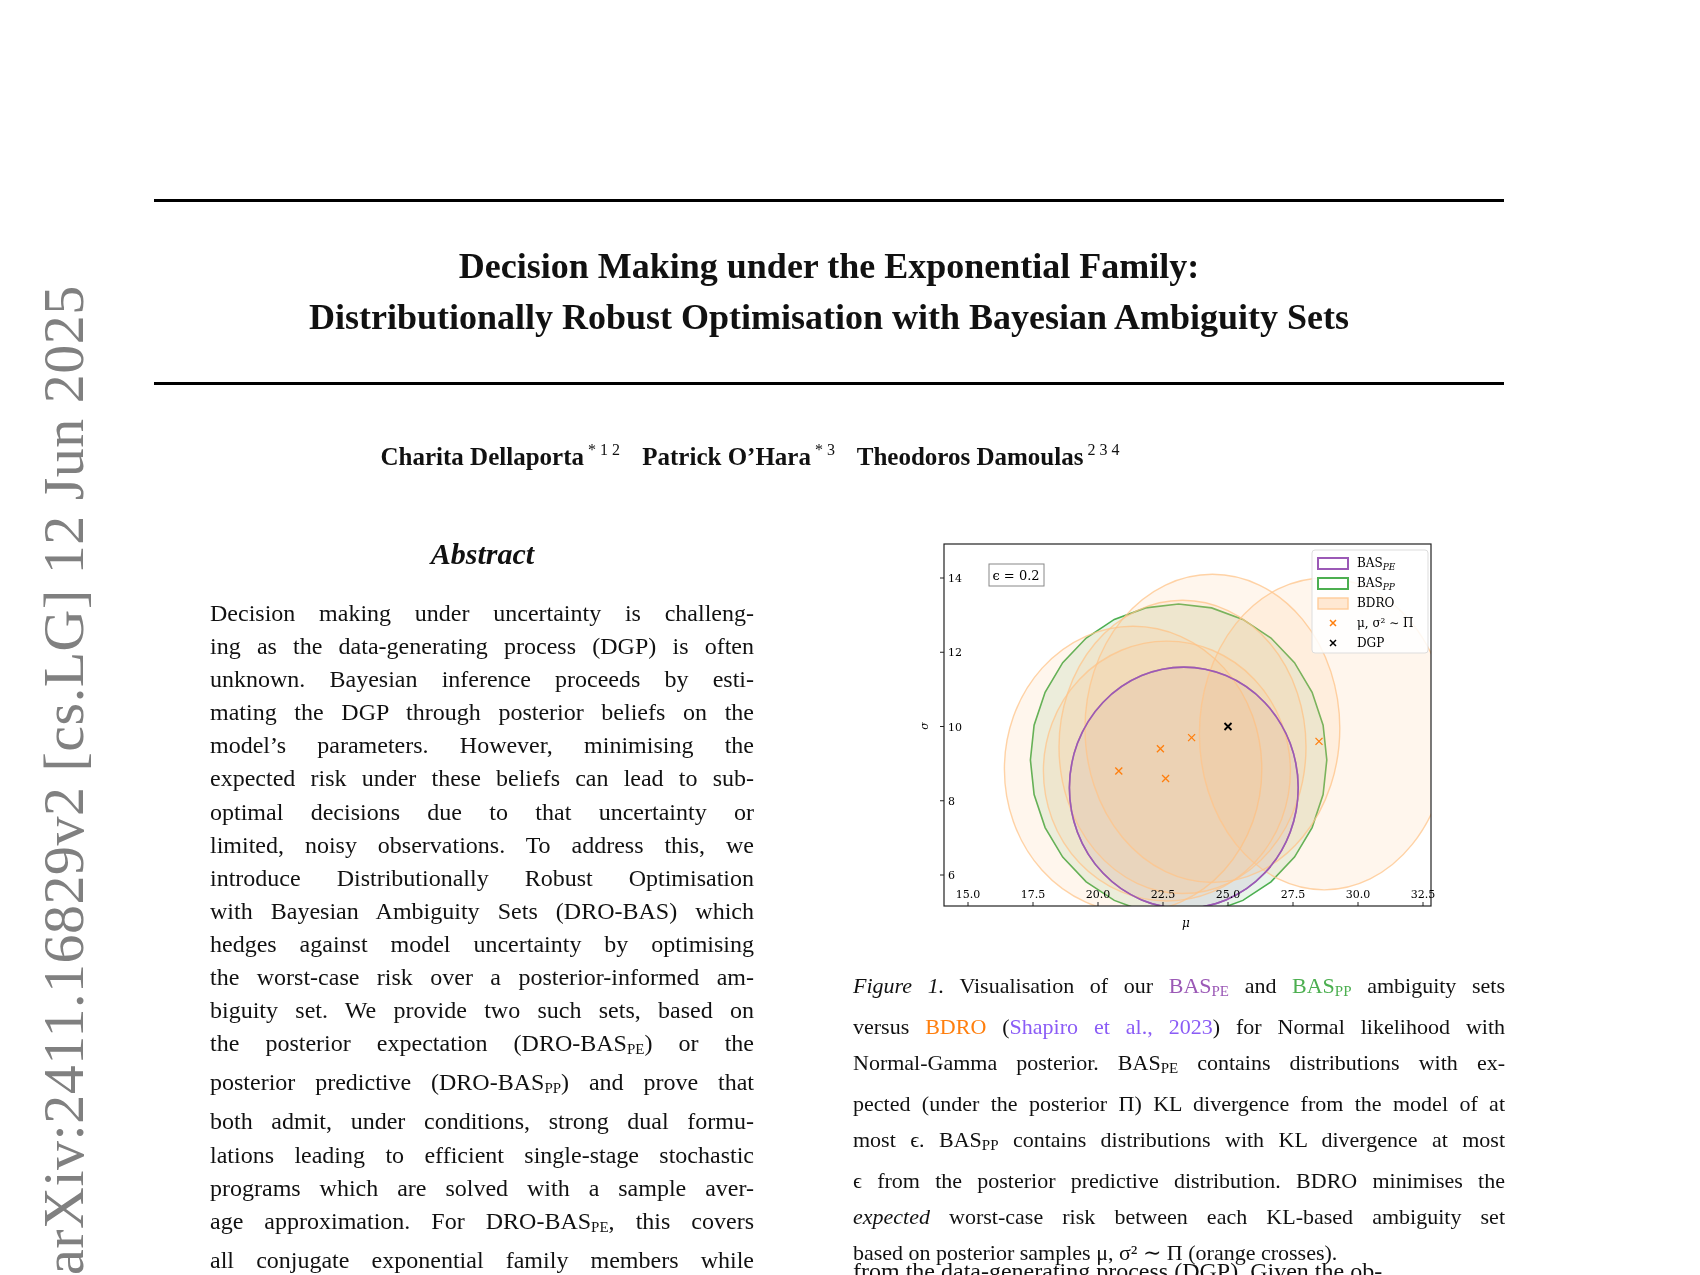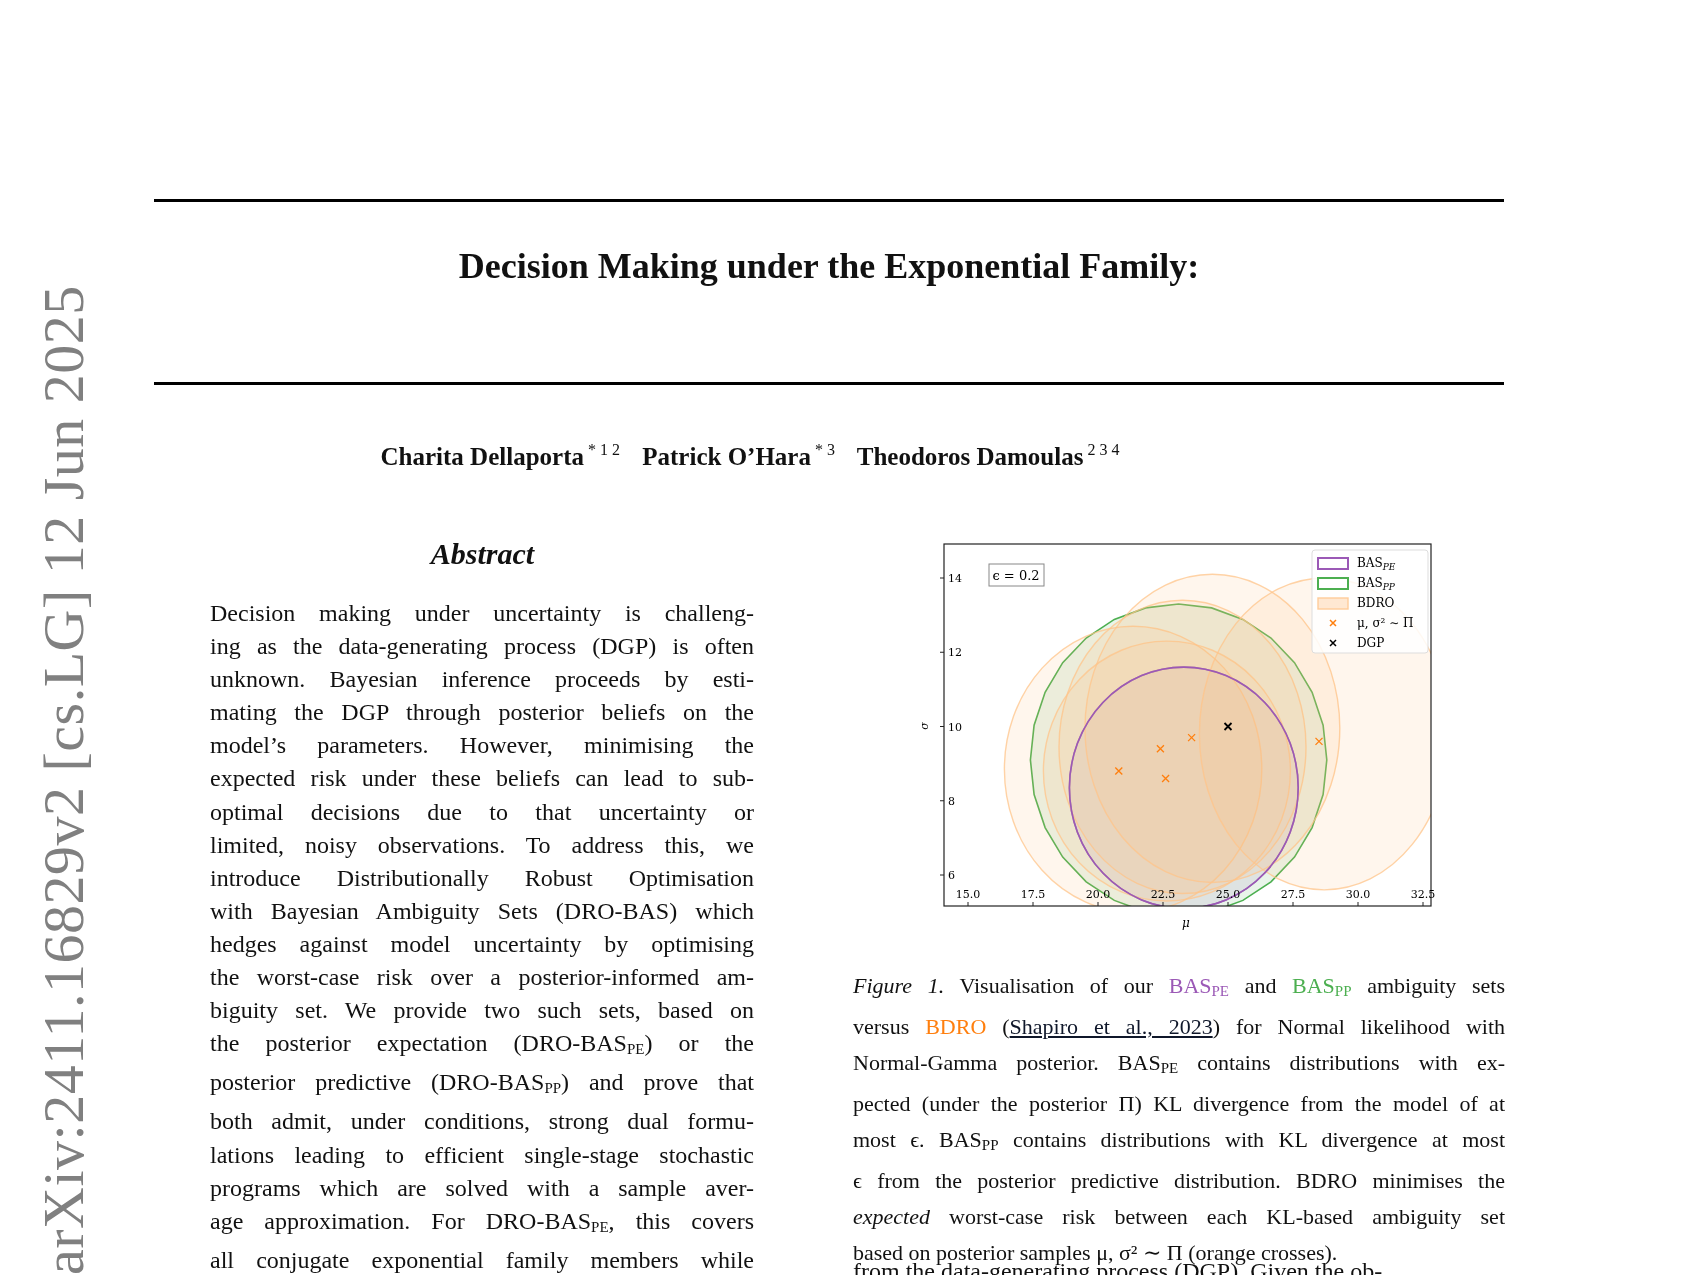--- a/index.html
+++ b/index.html
@@ -20,32 +20,33 @@
                      font-size: 24px; line-height: 33.1px; text-align: justify; hyphens: manual; }
     .abstract-body .line { display: block; text-align: justify; text-align-last: justify; white-space: nowrap; }
     sub.sc { font-size: 15px; vertical-align: -3px; }
     .figure { position: absolute; left: 920px; top: 530px; width: 530px; height: 400px; }
     .caption { position: absolute; left: 853px; width: 652px; top: 968px; font-size: 22px; line-height: 36px; }
     .caption .line { display: block; white-space: nowrap; text-align: justify; text-align-last: justify; }
     .caption .line.last { text-align-last: left; }
     .c-purple { color: #9b59b6; }
     .c-green { color: #4caf50; }
     .c-orange { color: #ff7f0e; }
-    .c-link { color: #0f172a; text-decoration: underline; }
+    .c-link { color: #8b5cf6; }
     .next-line { position: absolute; top: 1258px; font-size: 24px; white-space: nowrap; }
     svg text { font-family: "DejaVu Serif", "Liberation Serif", serif; }
   </style>
 </head>
 <body>
 
 <div class="arxiv-stamp">arXiv:2411.16829v2  [cs.LG]  12 Jun 2025</div>
 
 <div class="rule" style="top:199px;"></div>
 <div class="title">
   <div>Decision Making under the Exponential Family:</div>
+  <div>Distributionally Robust Optimisation with Bayesian Ambiguity Sets</div>
 </div>
 <div class="rule" style="top:382px;"></div>
 
 <div class="authors">
   <span class="author"><span>Charita Dellaporta</span><sup>* 1 2</sup></span>
   <span class="author"><span>Patrick O’Hara</span><sup>* 3</sup></span>
   <span class="author"><span>Theodoros Damoulas</span><sup>2 3 4</sup></span>
 </div>
 
 <div class="abstract-heading">Abstract</div>

